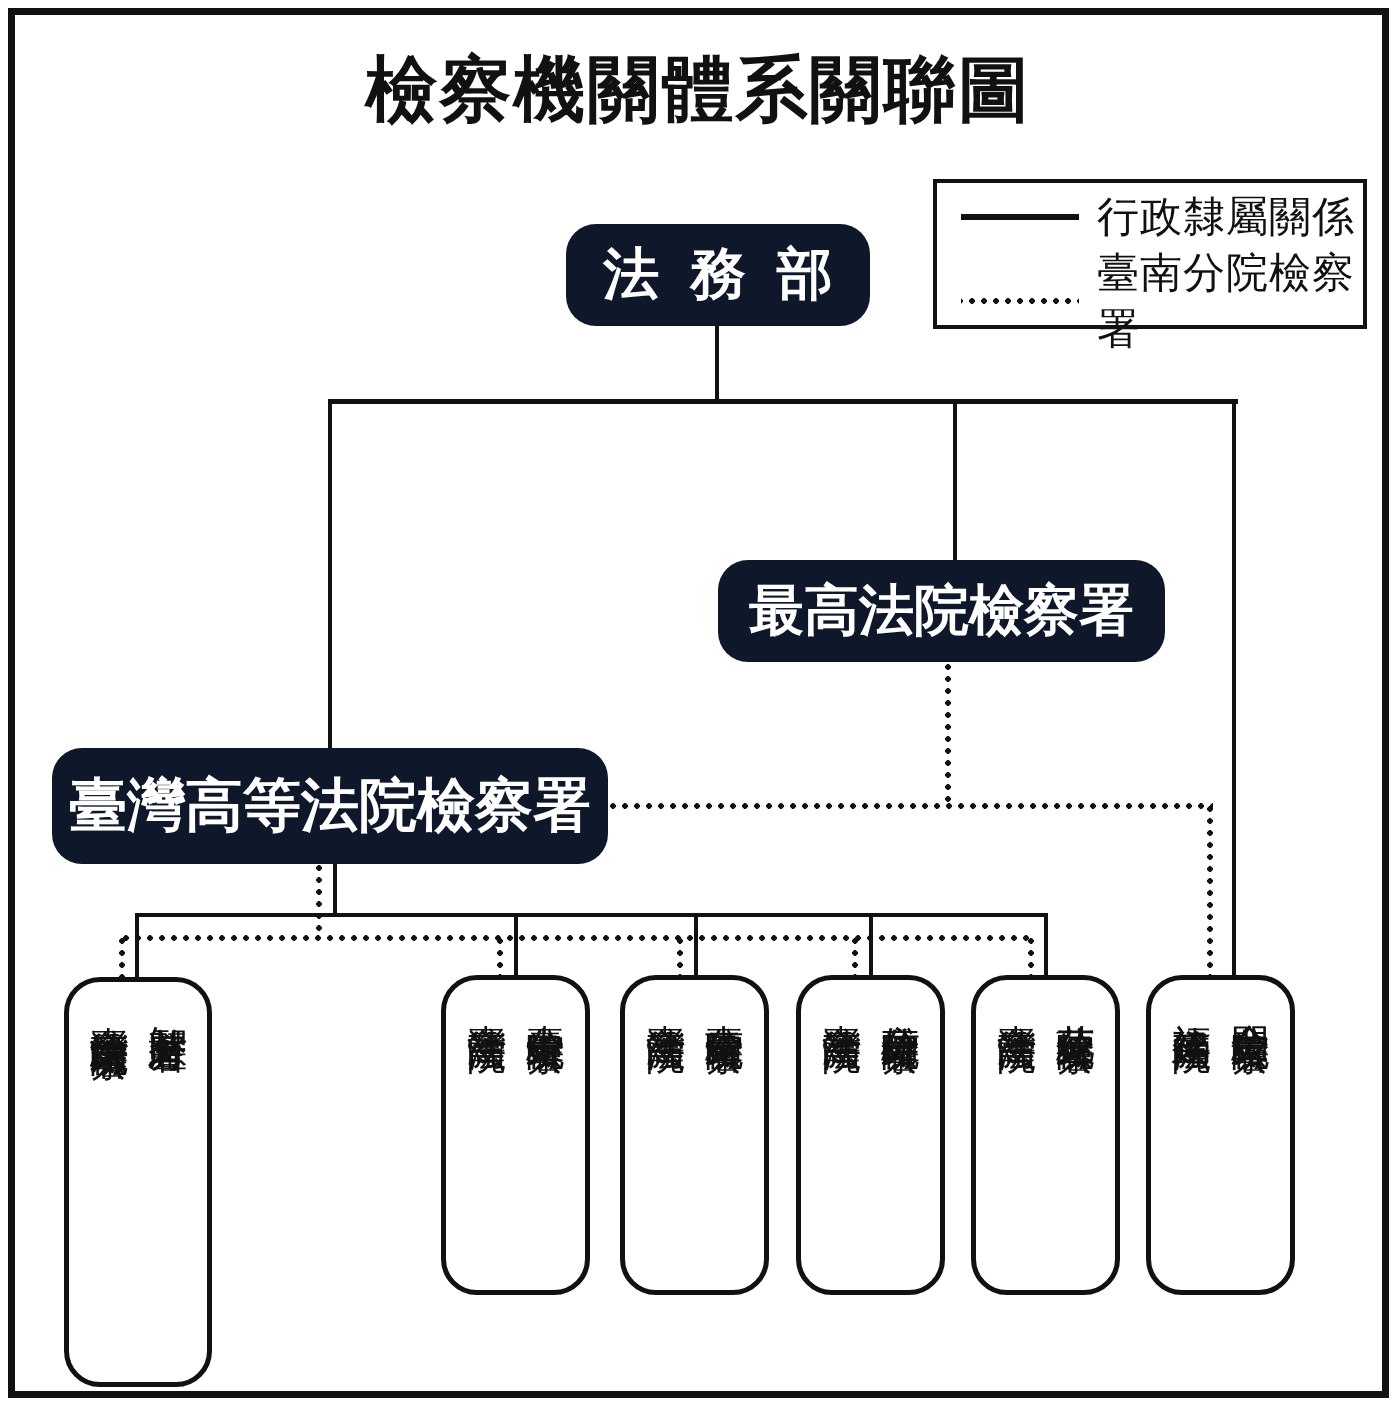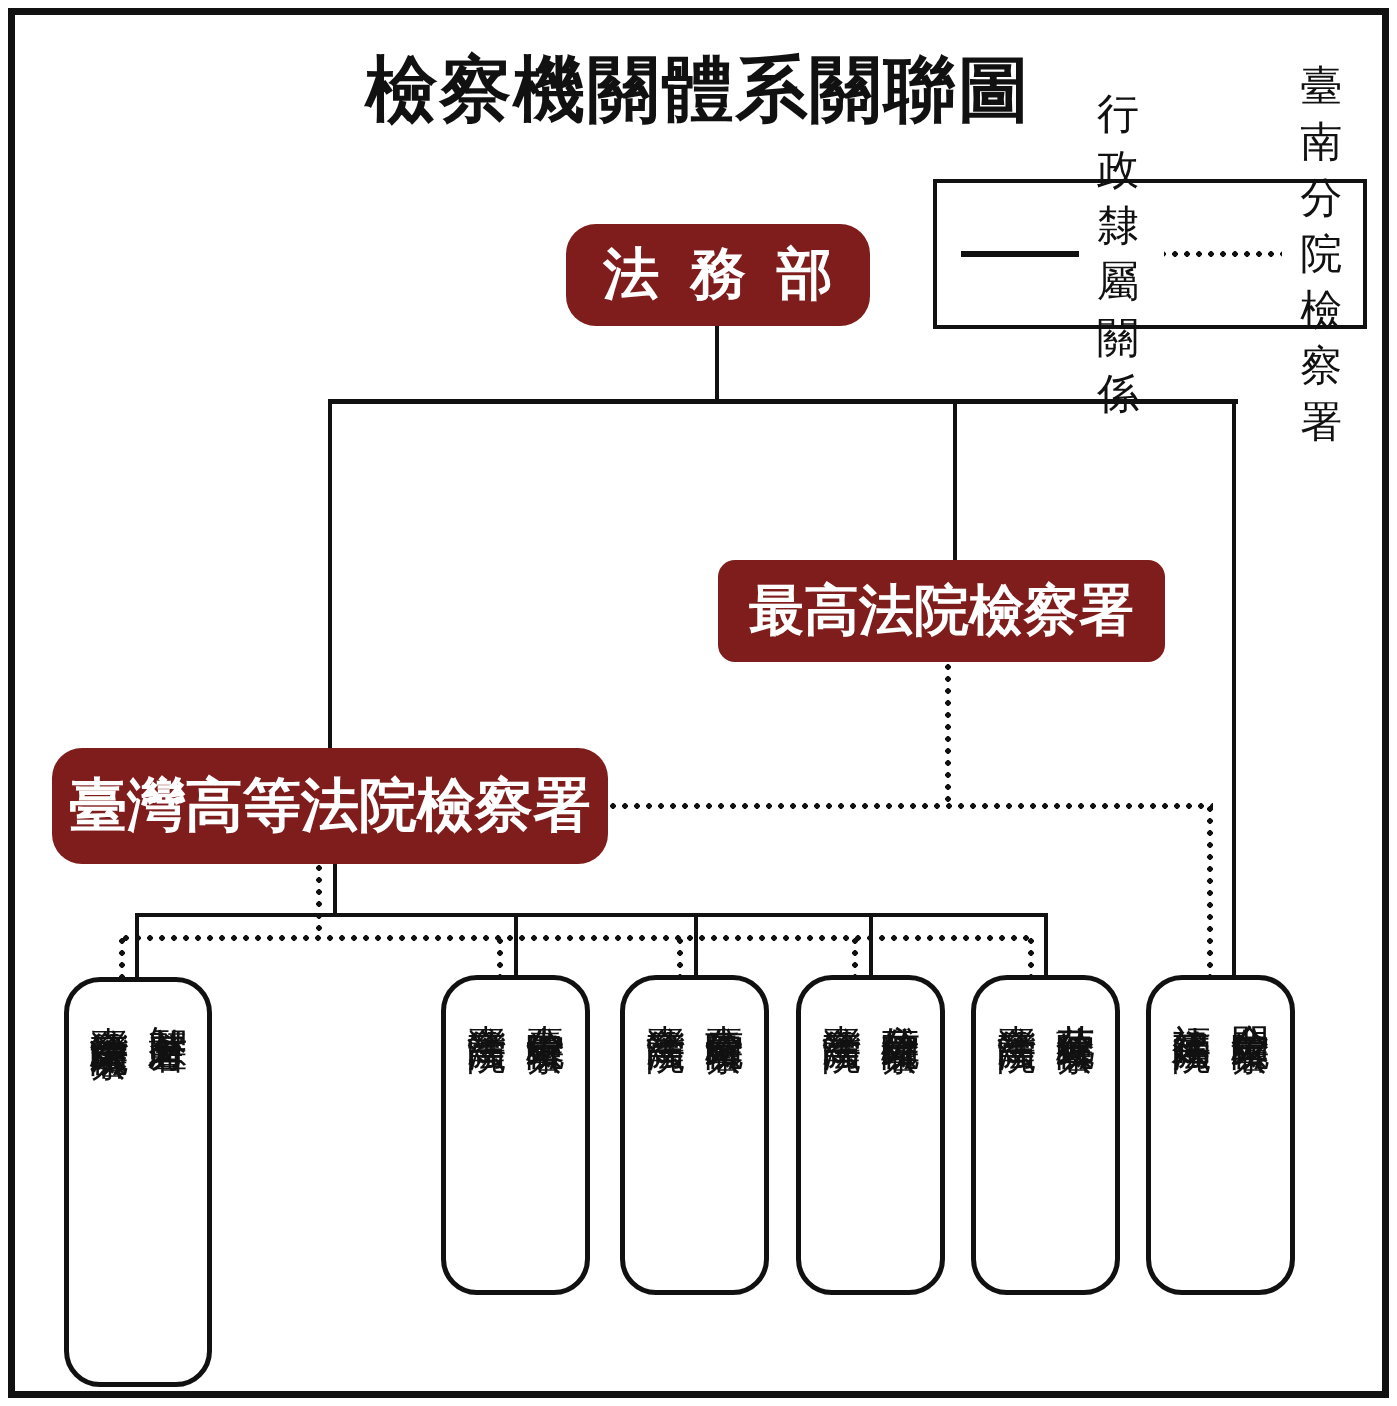--- a/index.html
+++ b/index.html
@@ -17,41 +17,41 @@
   }
   .title{
     position:absolute;left:0;right:0;top:42px;
     text-align:center;
     font-size:72px;font-weight:bold;letter-spacing:2px;
   }
   
   .legend{
     position:absolute;left:933px;top:179px;width:434px;height:150px;
     border:4px solid #111;box-sizing:border-box;
-    display:flex;flex-direction:row;justify-content:space-evenly;
+    display:flex;flex-direction:column;justify-content:space-evenly;
     padding:6px 0;
   }
   .legend-row{display:flex;align-items:center;gap:18px;padding-left:24px;}
   .legend-line{width:118px;flex:0 0 118px;}
   .legend-line.solid{height:6px;background:#111;}
   .legend-line.dotted{
     height:6px;
     background-image:radial-gradient(circle,#111 2.7px,transparent 3px);
     background-size:12px 6px;background-repeat:repeat-x;background-position:center;
   }
   .legend-label{font-size:42px;font-weight:500;letter-spacing:1px;}
   
   .node{
-    position:absolute;background:#7f1d1d;color:#fff;border-radius:30px;
+    position:absolute;background:#0f172a;color:#fff;border-radius:30px;
     display:flex;align-items:center;justify-content:center;
     font-weight:bold;
   }
   .node-ministry{left:566px;top:224px;width:304px;height:102px;font-size:56px;}
   .node-ministry .pill-label{letter-spacing:.55em;margin-right:-.55em;}
-  .node-supreme{left:718px;top:560px;width:447px;height:102px;font-size:55px;border-radius:17px;}
+  .node-supreme{left:718px;top:560px;width:447px;height:102px;font-size:55px;}
   .node-high{left:52px;top:748px;width:556px;height:116px;font-size:58px;}
   
   .office{
     position:absolute;background:#fff;border:5px solid #111;border-radius:36px;
     box-sizing:border-box;
     display:flex;flex-direction:row;justify-content:center;align-items:flex-start;
     gap:6px;padding-top:13px;
   }
   .office .vcol{
     writing-mode:vertical-rl;text-orientation:upright;

